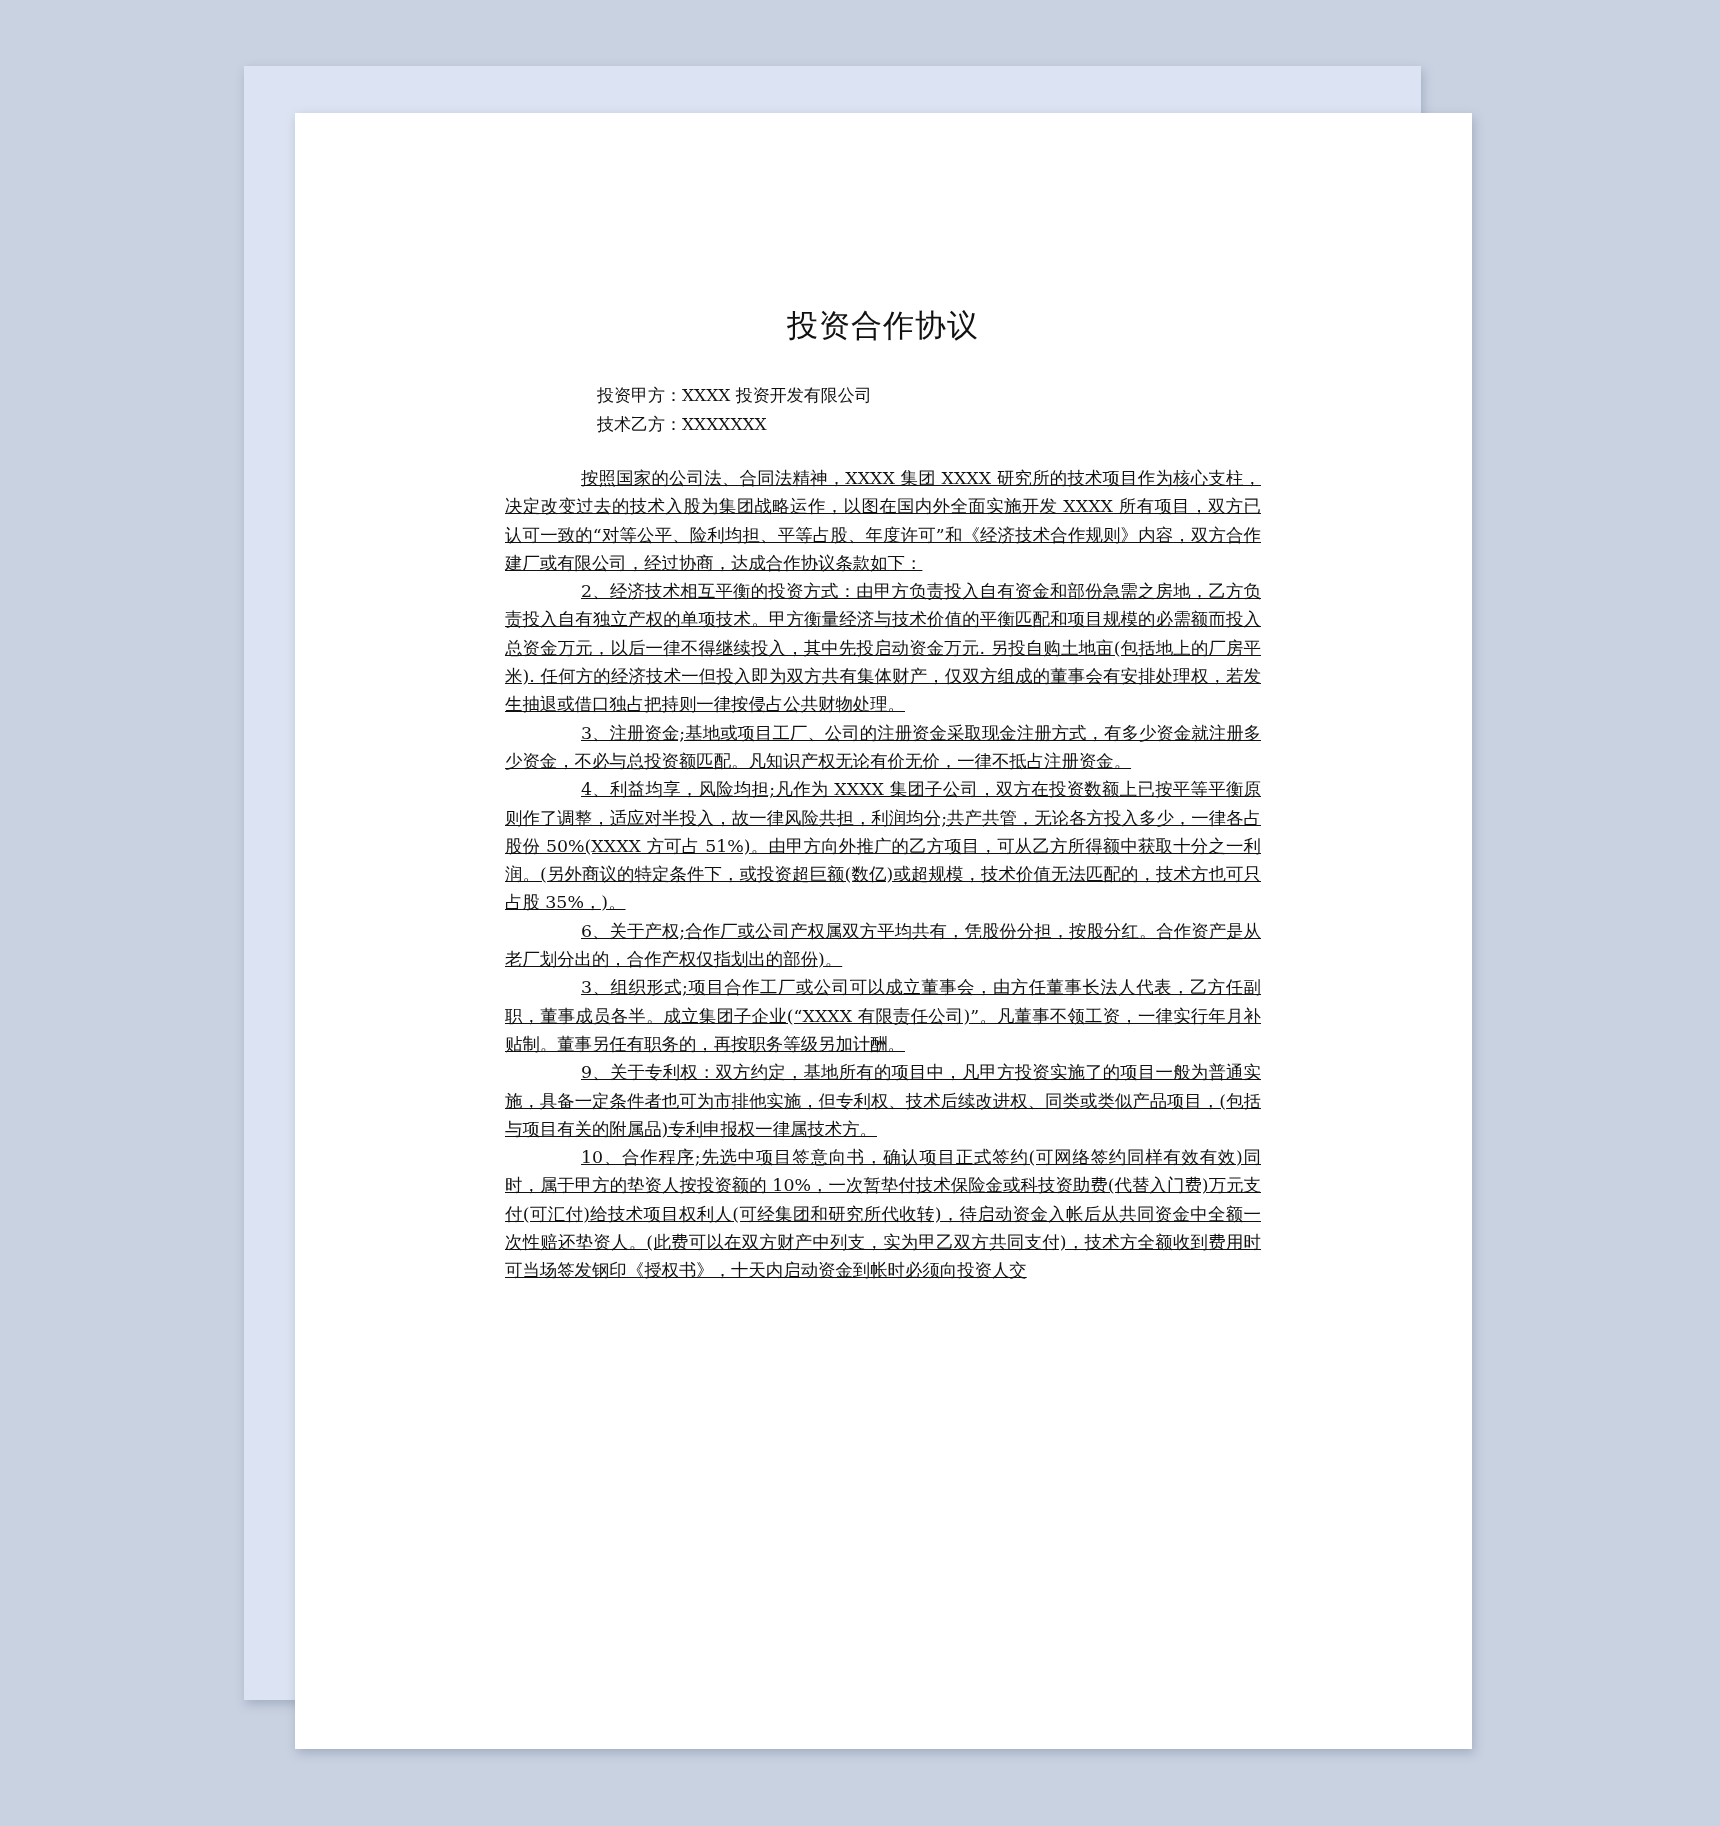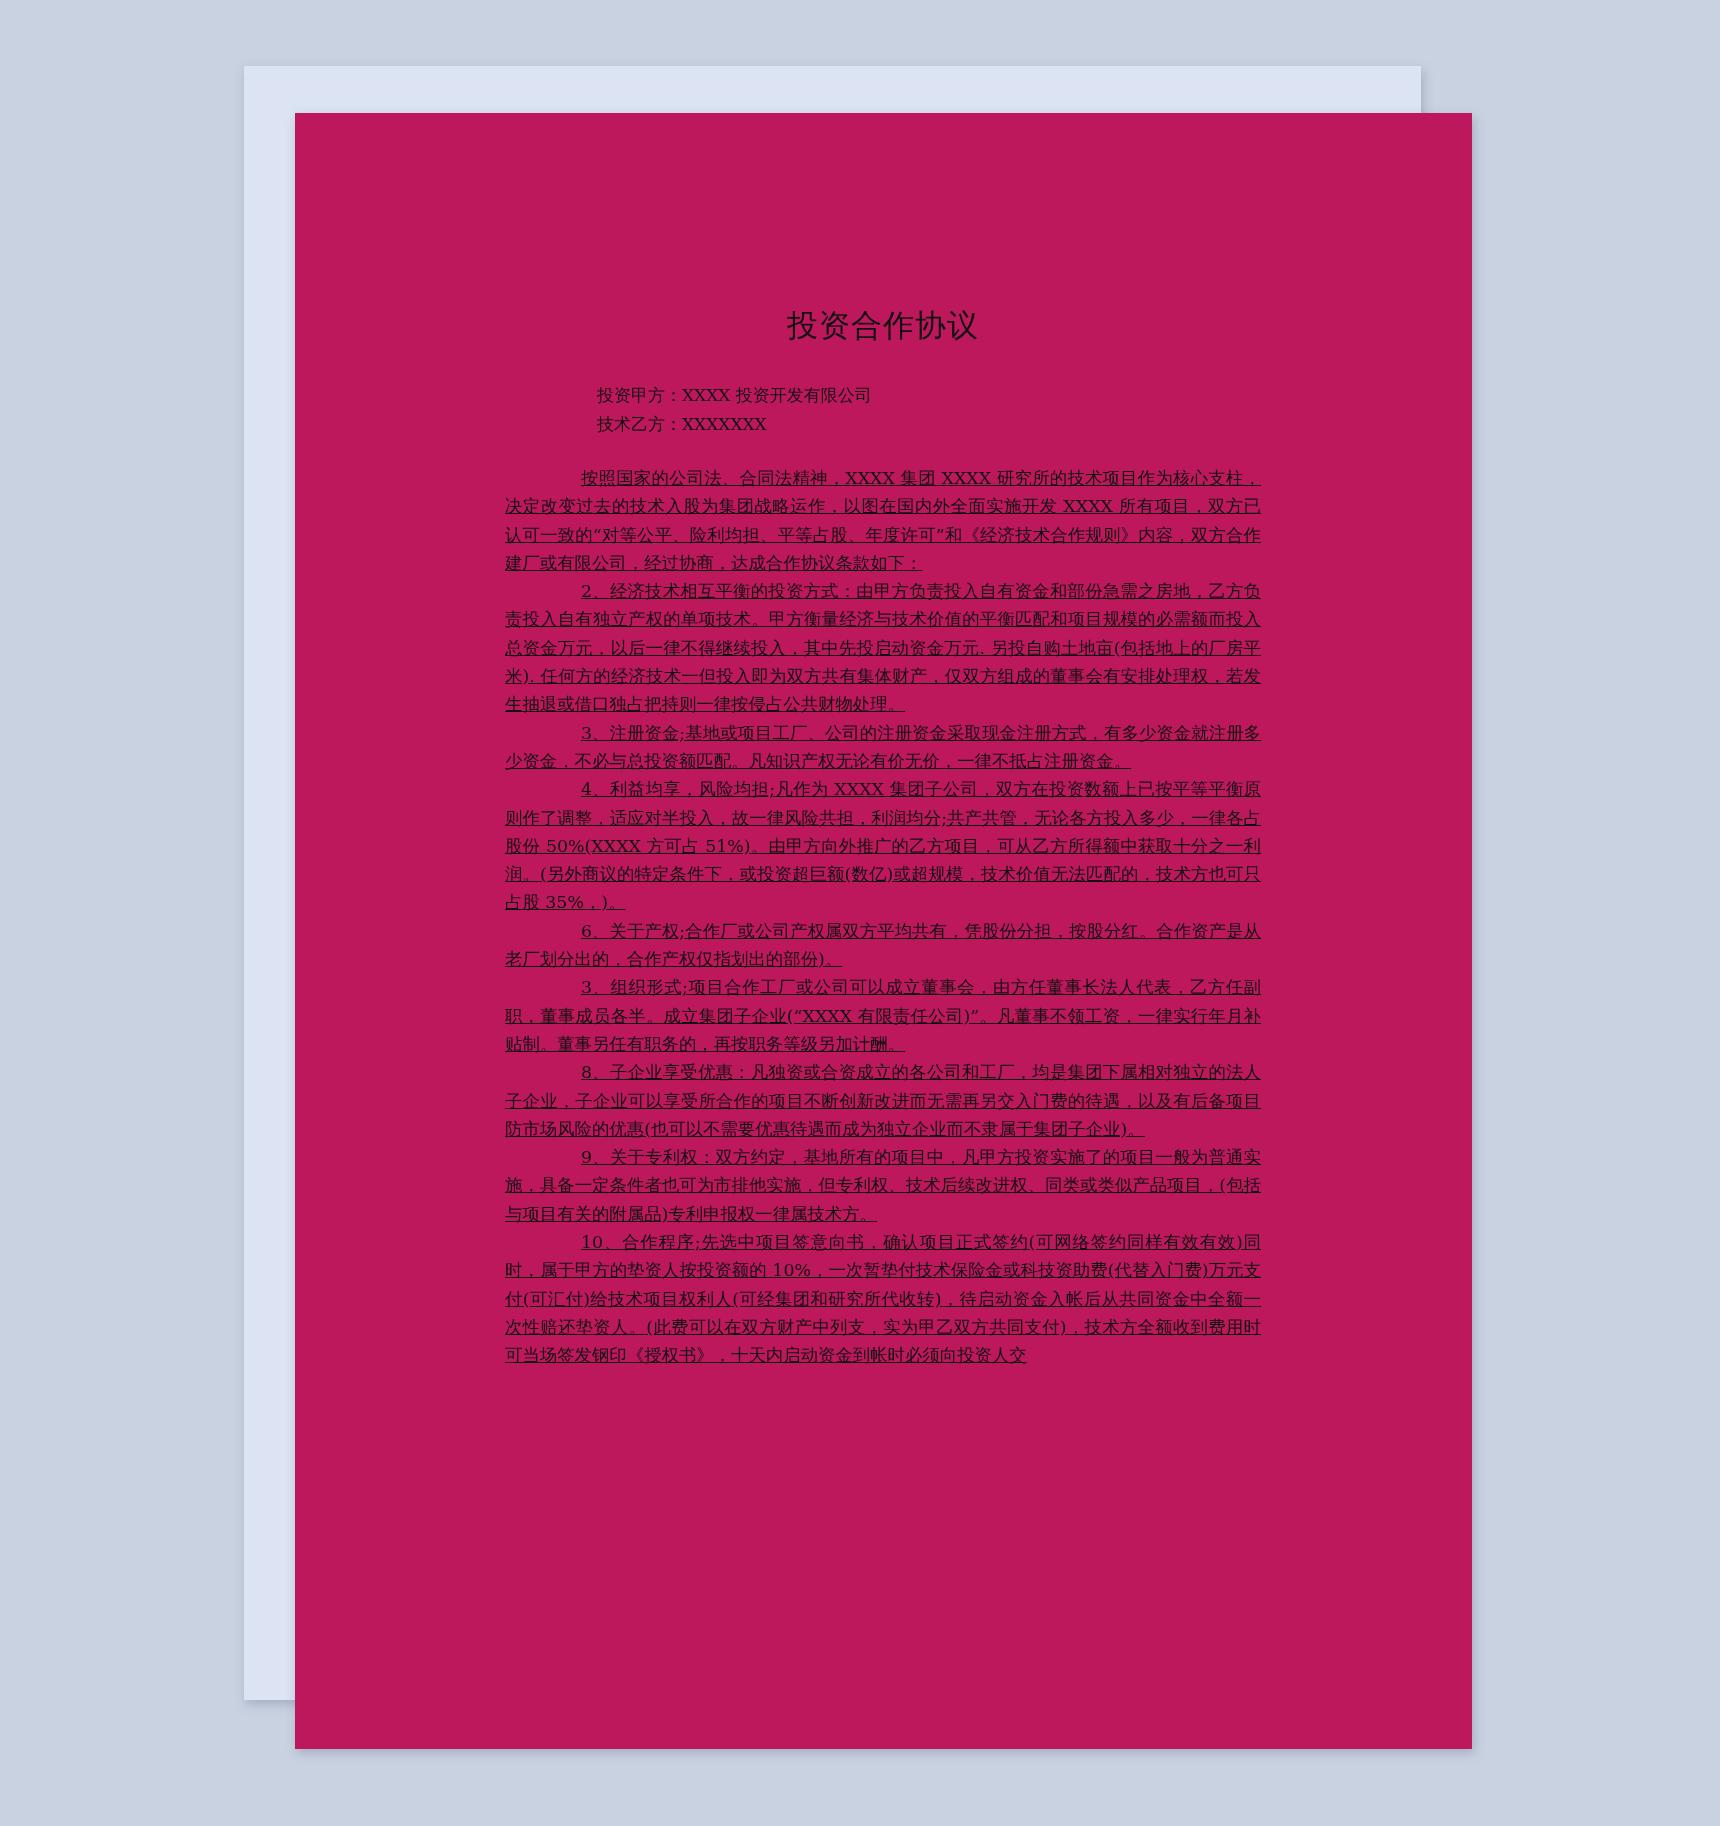--- a/index.html
+++ b/index.html
@@ -22,21 +22,21 @@
       height: 1634px;
       background: #dce4f3;
       box-shadow: 2px 4px 10px rgba(90,105,135,0.35);
     }
     .page-front {
       position: absolute;
       left: 295px;
       top: 113px;
       width: 1177px;
       height: 1636px;
-      background: #be185d;
+      background: #ffffff;
       box-shadow: 2px 4px 10px rgba(90,105,135,0.35);
     }
     .doc {
       position: absolute;
       left: 210px;
       top: 0;
       width: 756px;
       color: #111;
     }
     .doc-title {
@@ -93,18 +93,17 @@
       <div class="party-line">技术乙方：XXXXXXX</div>
     </div>
 
     <div class="body-text">
       <p class="para">按照国家的公司法、合同法精神，XXXX 集团 XXXX 研究所的技术项目作为核心支柱，决定改变过去的技术入股为集团战略运作，以图在国内外全面实施开发 XXXX 所有项目，双方已认可一致的“对等公平、险利均担、平等占股、年度许可”和《经济技术合作规则》内容，双方合作建厂或有限公司，经过协商，达成合作协议条款如下：</p>
       <p class="para">2、经济技术相互平衡的投资方式：由甲方负责投入自有资金和部份急需之房地，乙方负责投入自有独立产权的单项技术。甲方衡量经济与技术价值的平衡匹配和项目规模的必需额而投入总资金万元，以后一律不得继续投入，其中先投启动资金万元. 另投自购土地亩(包括地上的厂房平米). 任何方的经济技术一但投入即为双方共有集体财产，仅双方组成的董事会有安排处理权，若发生抽退或借口独占把持则一律按侵占公共财物处理。</p>
       <p class="para">3、注册资金;基地或项目工厂、公司的注册资金采取现金注册方式，有多少资金就注册多少资金，不必与总投资额匹配。凡知识产权无论有价无价，一律不抵占注册资金。</p>
       <p class="para">4、利益均享，风险均担;凡作为 XXXX 集团子公司，双方在投资数额上已按平等平衡原则作了调整，适应对半投入，故一律风险共担，利润均分;共产共管，无论各方投入多少，一律各占股份 50%(XXXX 方可占 51%)。由甲方向外推广的乙方项目，可从乙方所得额中获取十分之一利润。(另外商议的特定条件下，或投资超巨额(数亿)或超规模，技术价值无法匹配的，技术方也可只占股 35%，)。</p>
       <p class="para">6、关于产权;合作厂或公司产权属双方平均共有，凭股份分担，按股分红。合作资产是从老厂划分出的，合作产权仅指划出的部份)。</p>
       <p class="para">3、组织形式;项目合作工厂或公司可以成立董事会，由方任董事长法人代表，乙方任副职，董事成员各半。成立集团子企业(“XXXX 有限责任公司)”。凡董事不领工资，一律实行年月补贴制。董事另任有职务的，再按职务等级另加计酬。</p>
-      <p class="para">8、子企业享受优惠：凡独资或合资成立的各公司和工厂，均是集团下属相对独立的法人子企业，子企业可以享受所合作的项目不断创新改进而无需再另交入门费的待遇，以及有后备项目防市场风险的优惠(也可以不需要优惠待遇而成为独立企业而不隶属于集团子企业)。</p>
       <p class="para">9、关于专利权：双方约定，基地所有的项目中，凡甲方投资实施了的项目一般为普通实施，具备一定条件者也可为市排他实施，但专利权、技术后续改进权、同类或类似产品项目，(包括与项目有关的附属品)专利申报权一律属技术方。</p>
       <p class="para">10、合作程序;先选中项目签意向书，确认项目正式签约(可网络签约同样有效有效)同时，属于甲方的垫资人按投资额的 10%，一次暂垫付技术保险金或科技资助费(代替入门费)万元支付(可汇付)给技术项目权利人(可经集团和研究所代收转)，待启动资金入帐后从共同资金中全额一次性赔还垫资人。(此费可以在双方财产中列支，实为甲乙双方共同支付)，技术方全额收到费用时可当场签发钢印《授权书》，十天内启动资金到帐时必须向投资人交</p>
     </div>
   </div>
 </div>
 
 </body></html>

